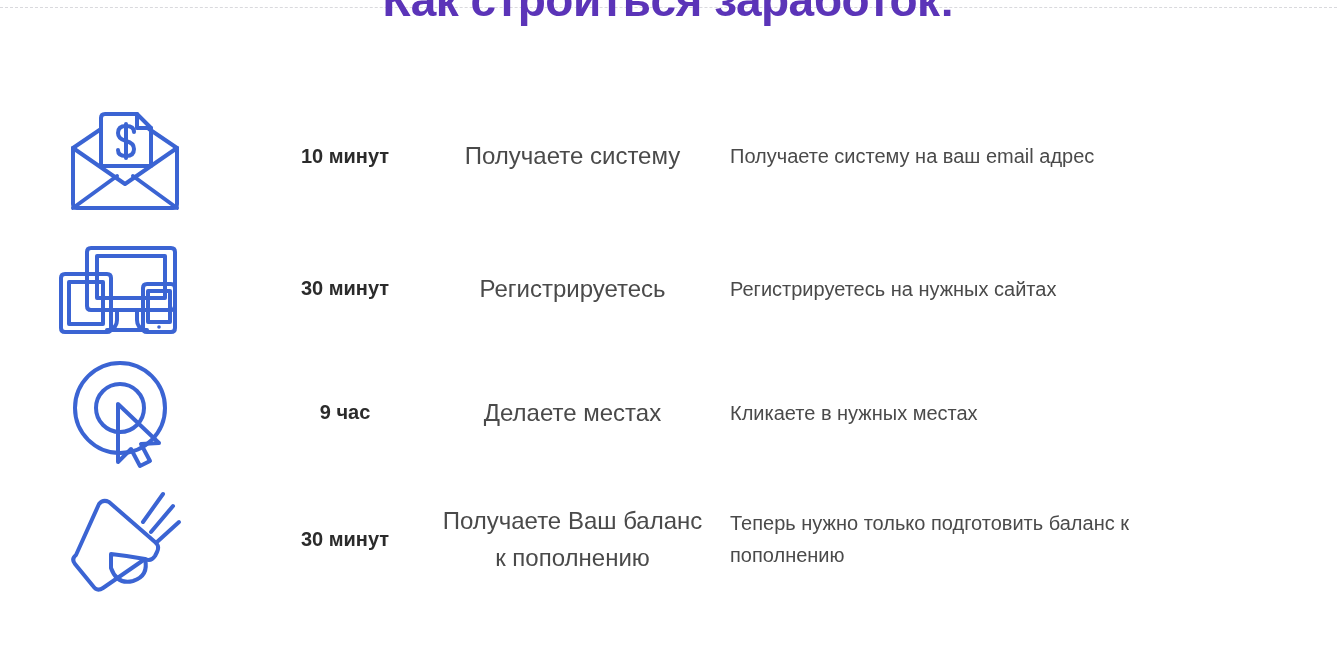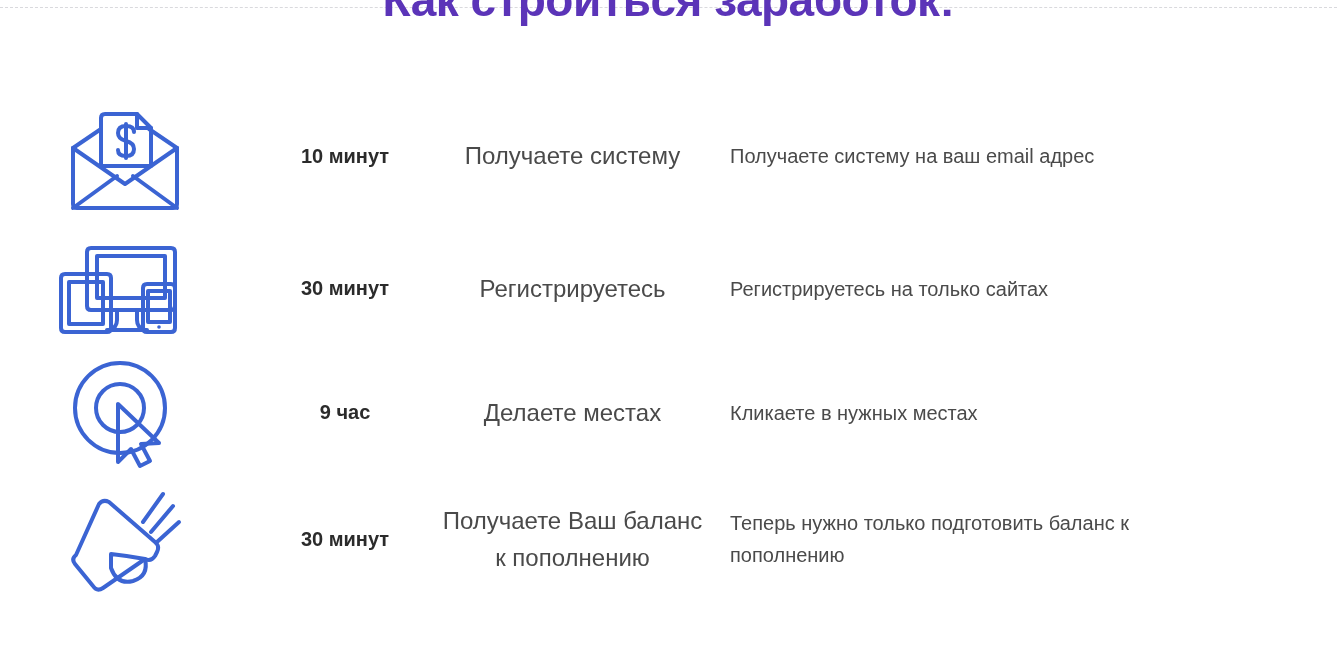--- a/index.html
+++ b/index.html
@@ -164,21 +164,21 @@
         <path d="M10 40 Q6 40 6 44 L6 94 Q6 98 10 98 L52 98 Q56 98 56 94 L56 44 Q56 40 52 40 Z"></path>
         <path d="M14 48 L48 48 L48 90 L14 90 Z"></path>
 
         <path d="M92 50 Q88 50 88 54 L88 94 Q88 98 92 98 L116 98 Q120 98 120 94 L120 54 Q120 50 116 50 Z"></path>
         <path d="M93 57 L115 57 L115 88 L93 88 Z"></path>
         <circle cx="104" cy="93" r="1.8" fill="#3b64d3" stroke="none"></circle>
       </svg>
     </div>
     <div class="step-time">30 минут</div>
     <div class="step-label">Регистрируетесь</div>
-    <div class="step-desc">Регистрируетесь на только сайтах</div>
+    <div class="step-desc">Регистрируетесь на нужных сайтах</div>
   </div>
 
   <div class="step-row step-row-3">
     <div class="step-icon">
       <svg width="130" height="118" viewBox="0 0 130 118" aria-hidden="true">
 
         <circle cx="60" cy="54" r="45"></circle>
 
         <circle cx="60" cy="54" r="24"></circle>
 

